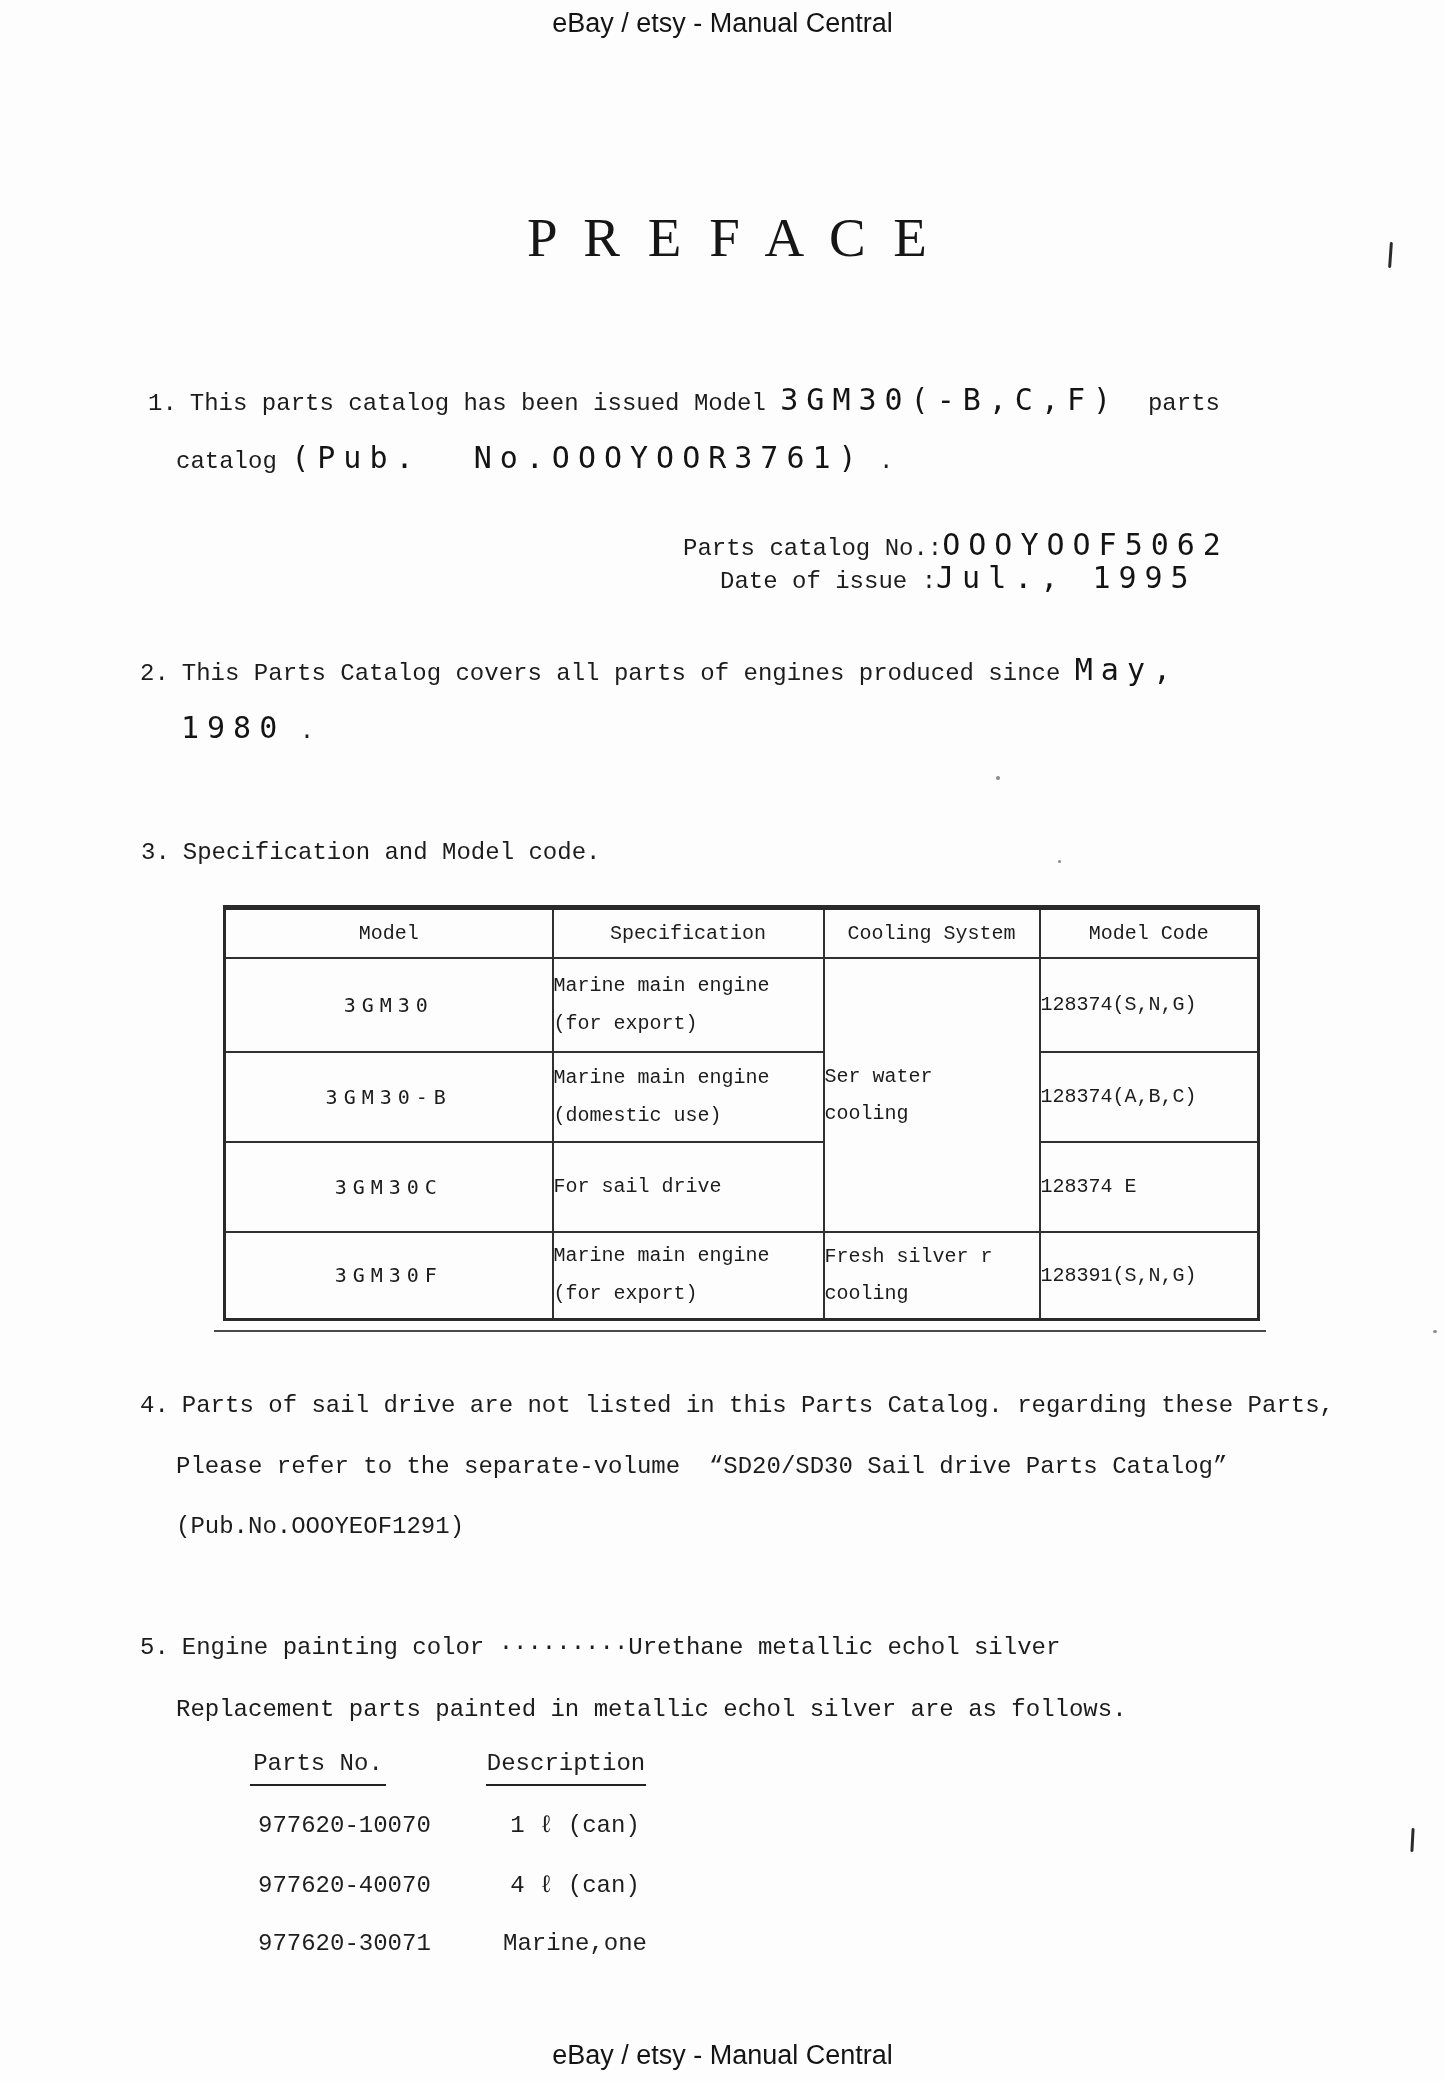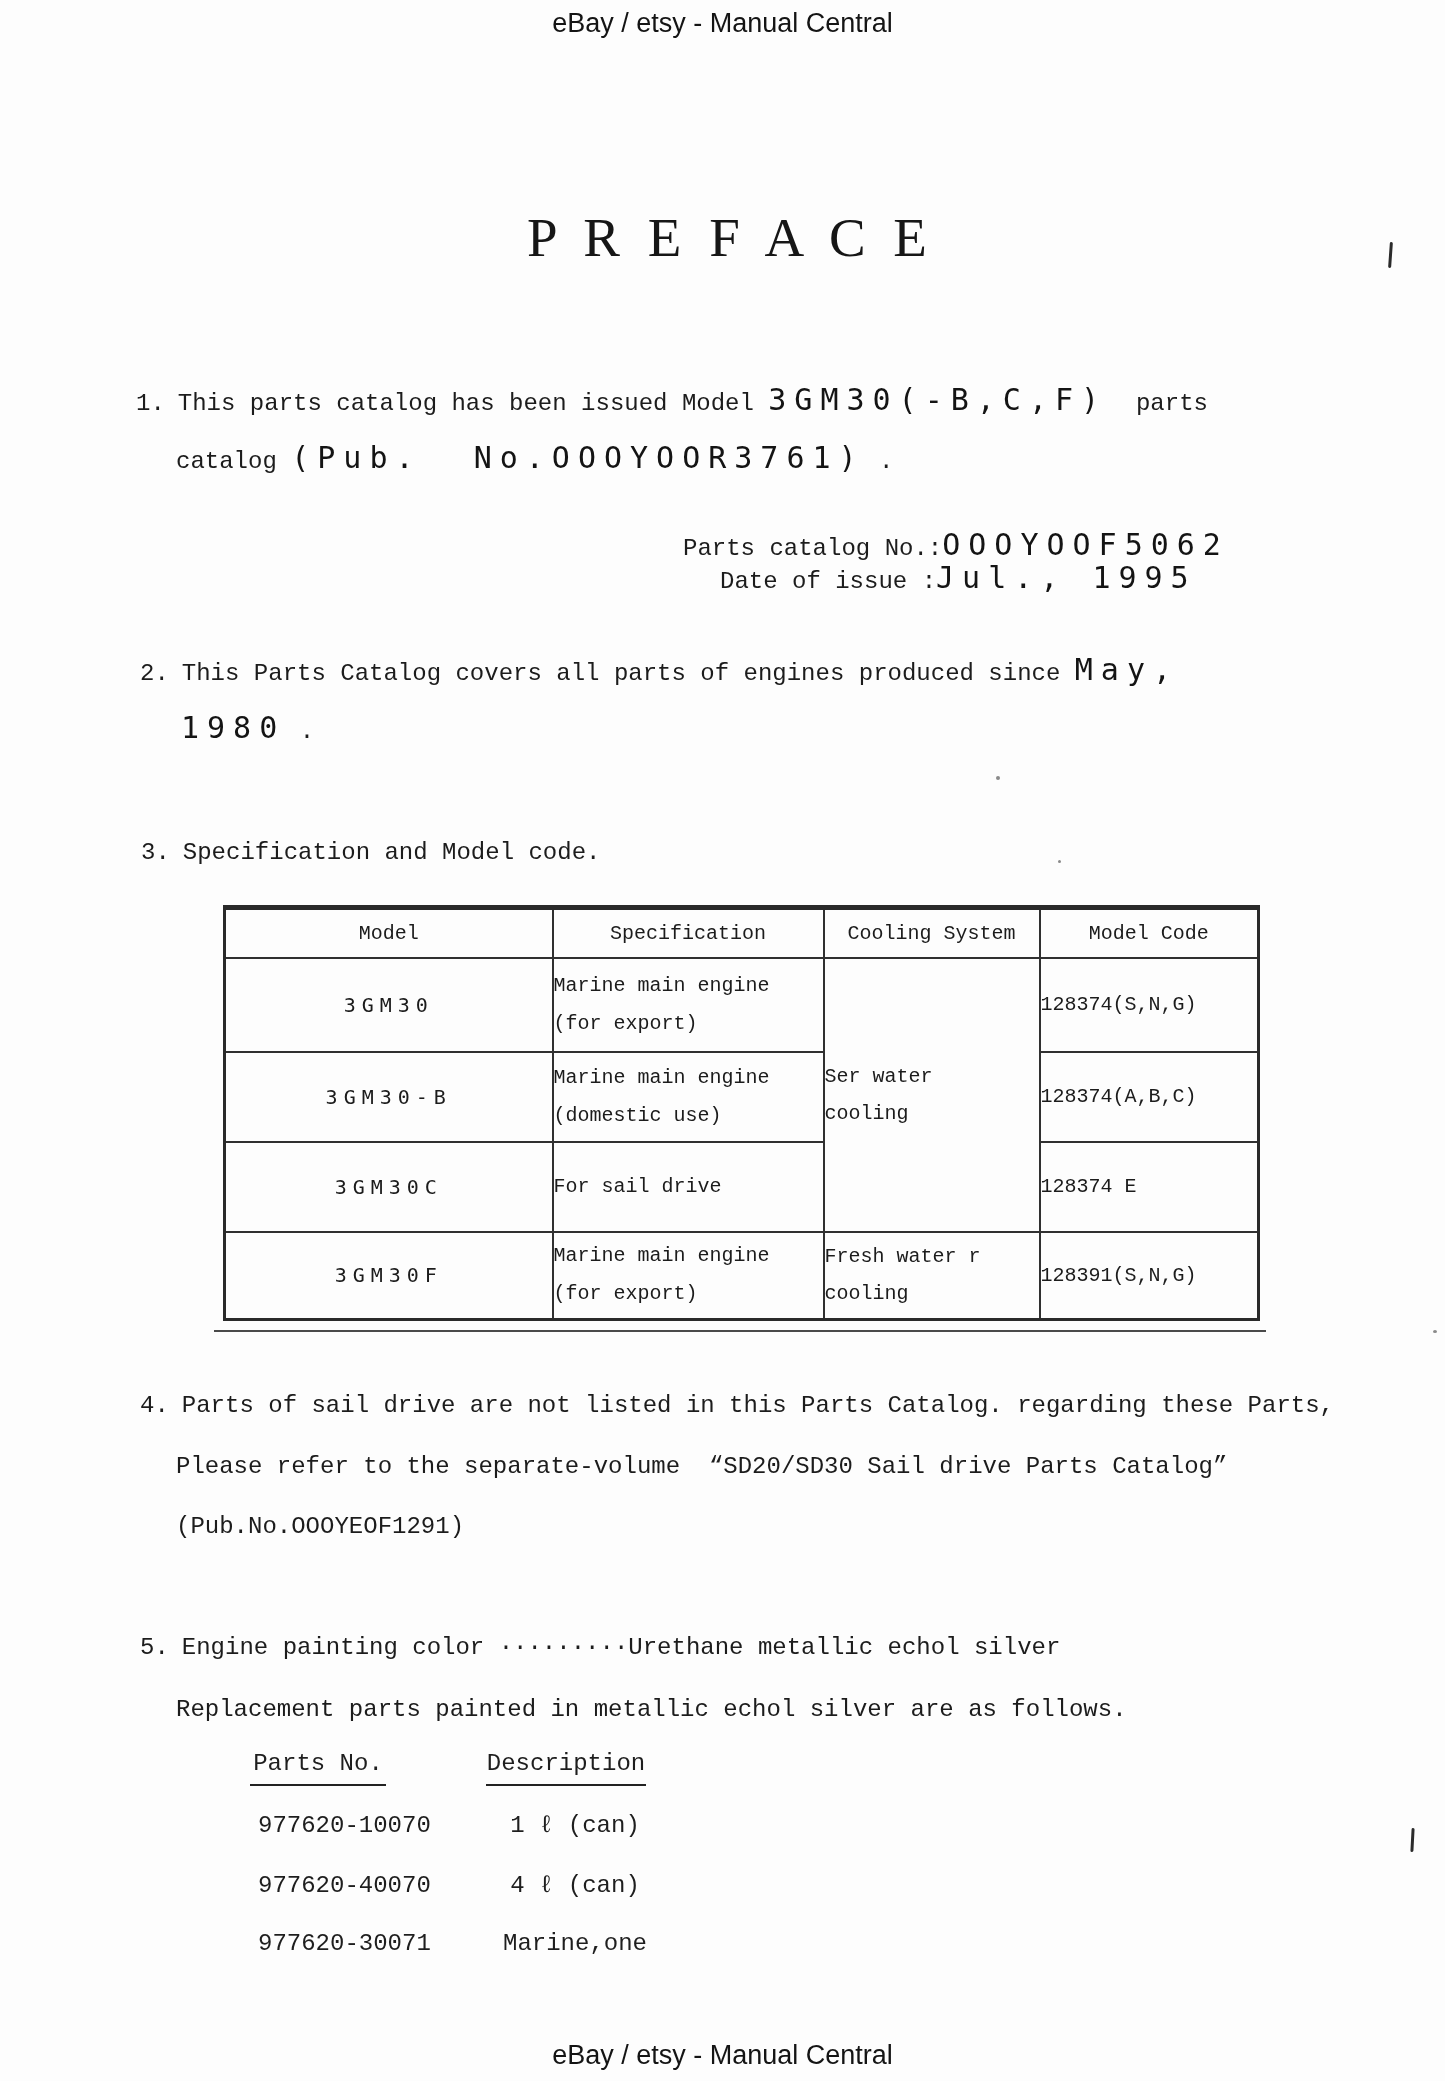--- a/index.html
+++ b/index.html
@@ -16,21 +16,21 @@
     top:206px;left:16px;right:0;text-align:center;
     font-family:"Liberation Serif",serif;font-size:55px;letter-spacing:7px;color:#161616;
   }
   .line{font-size:24px;line-height:34px;white-space:pre;color:#1c1c1c;}
   .num{display:inline-block;margin-right:13px;}
   .bg{
     font-family:"DejaVu Sans Mono",monospace;font-size:30px;line-height:36px;
     letter-spacing:8px;color:#141414;
   }
   
-  .l-i1a{top:382px;left:136px;}
+  .l-i1a{top:382px;left:148px;}
   .l-i1b{top:440px;left:176px;}
   .l-pub1{top:527px;left:683px;}
   .l-pub2{top:560px;left:720px;}
   .l-i2a{top:652px;left:140px;}
   .l-i2b{top:710px;left:181px;}
   .l-i3{top:836px;left:141px;}
   .l-i4a{top:1389px;left:140px;}
   .l-i4b{top:1450px;left:176px;}
   .l-i4c{top:1510px;left:176px;}
   .l-i5a{top:1631px;left:140px;}
@@ -152,21 +152,21 @@
         </td>
     <td class="code-cell">128374 E</td>
   </tr>
   <tr class="r-4">
     <td class="model-cell">3GM30F</td>
     <td class="spec-cell">
           <div>Marine main engine</div>
           <div>(for export)</div>
         </td>
     <td class="cool-cell">
-          <div>Fresh water r</div>
+          <div>Fresh silver r</div>
           <div>cooling</div>
         </td>
     <td class="code-cell">128391(S,N,G)</td>
   </tr>
 </tbody>
   </table>
 <div class="abs table-artifact"></div>
 
 <div class="abs line l-i4a"><span class="num">4.</span><span>Parts of sail drive are not listed in this Parts Catalog. regarding these Parts,</span></div>
 <div class="abs line l-i4b">Please refer to the separate-volume  “SD20/SD30 Sail drive Parts Catalog”</div>

